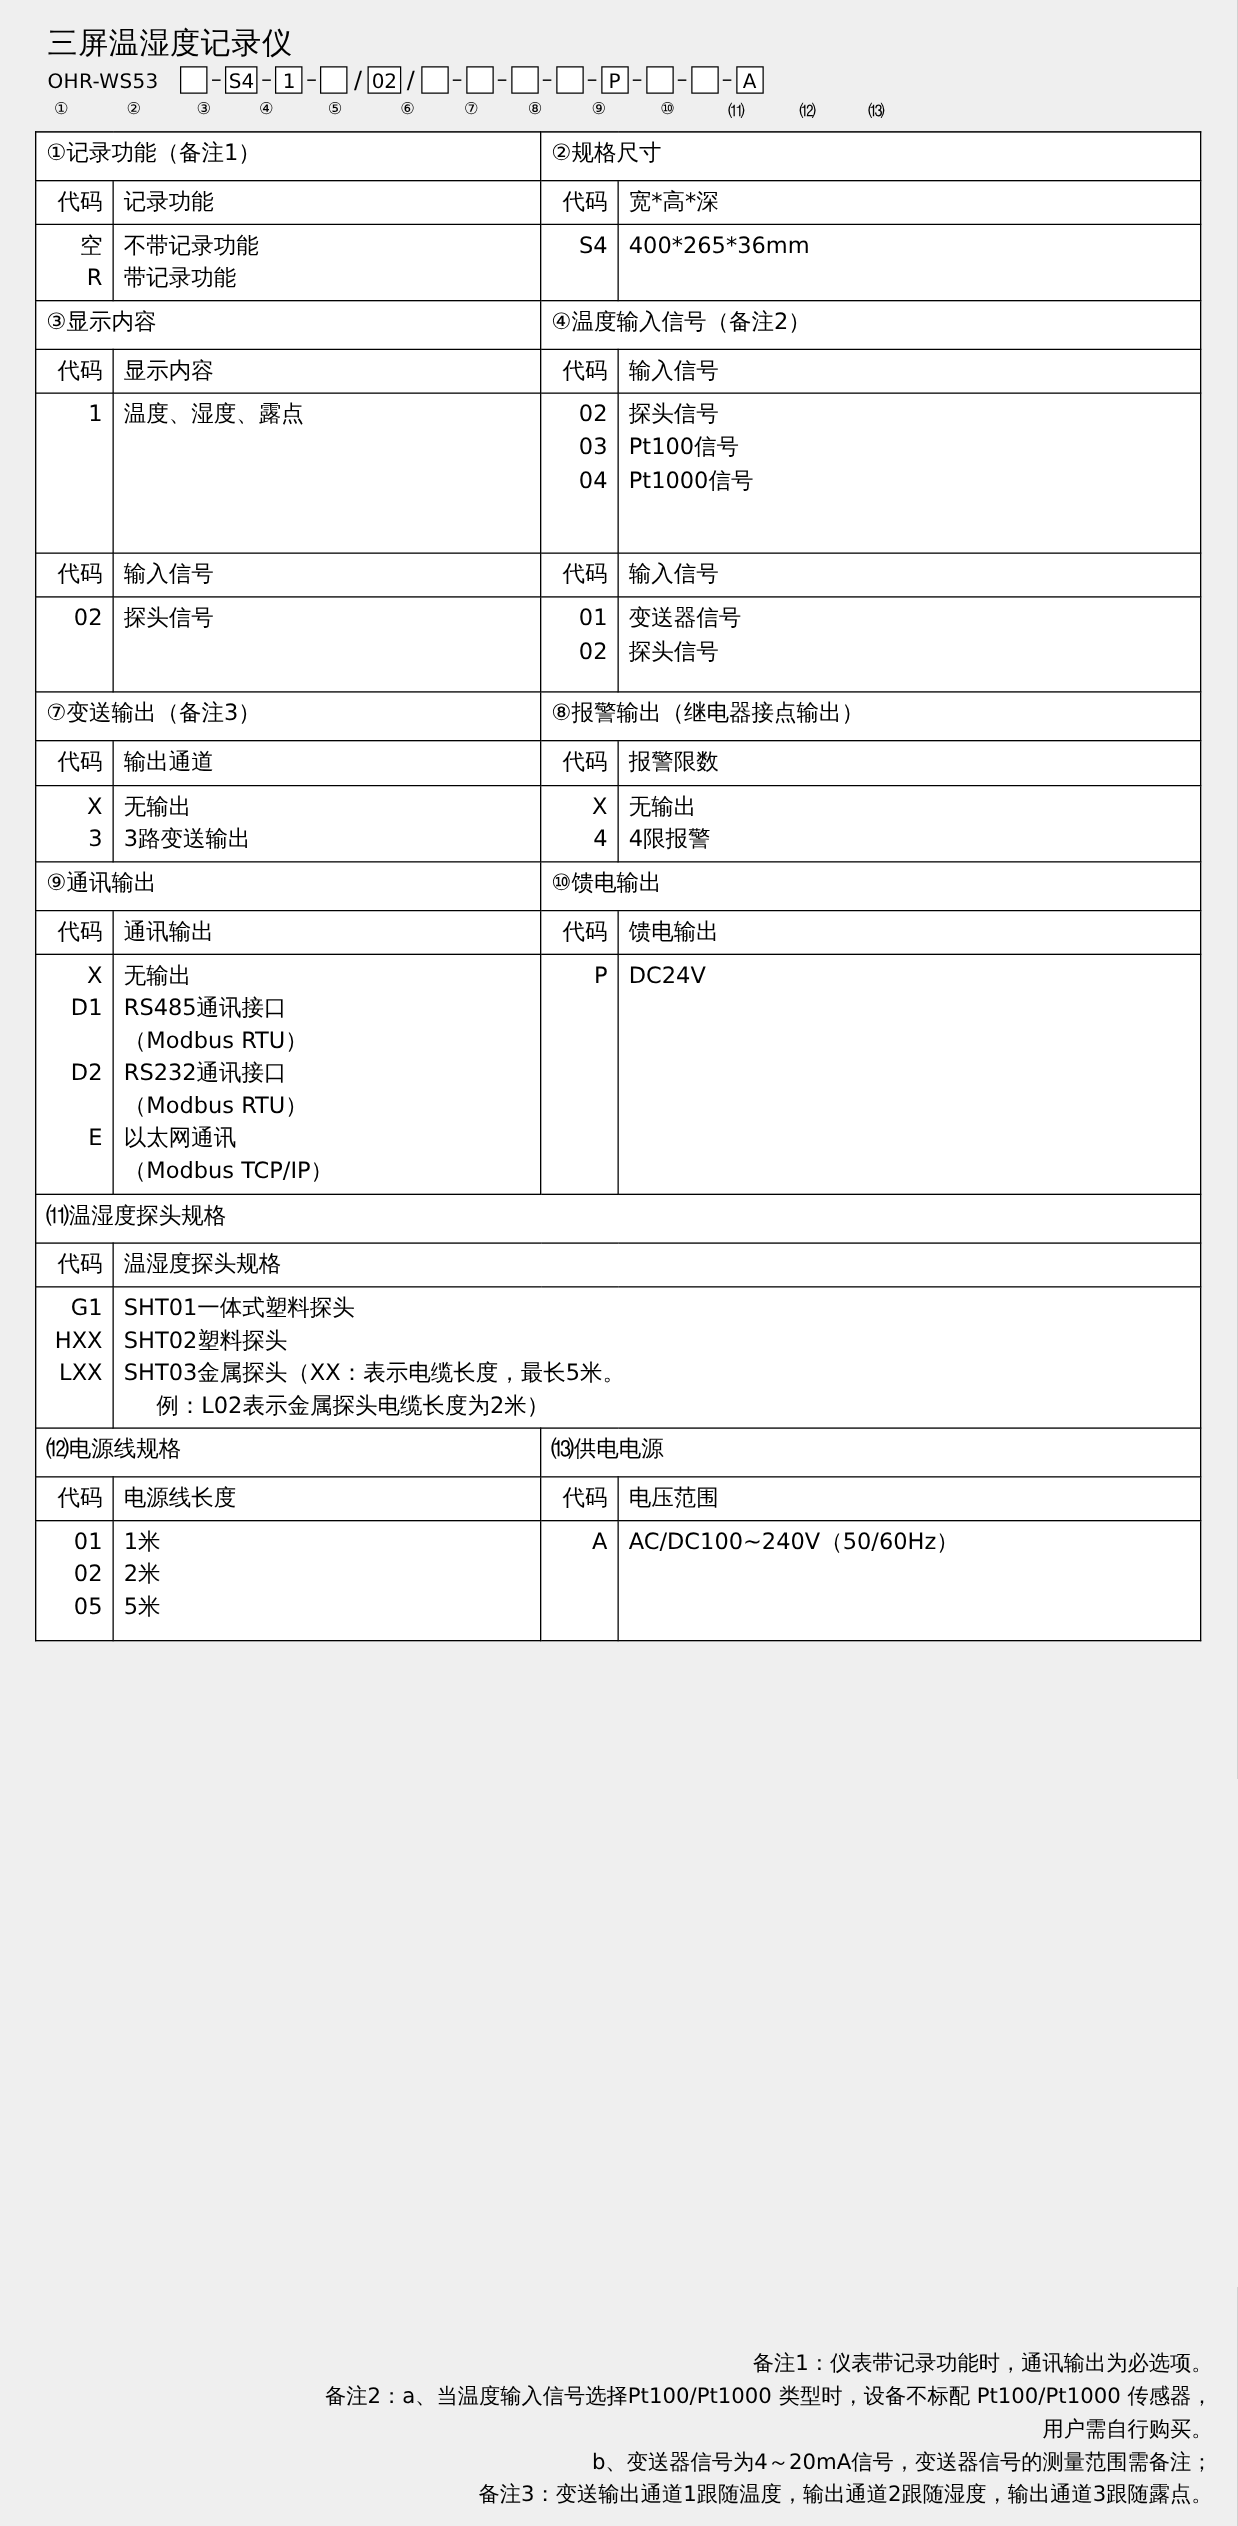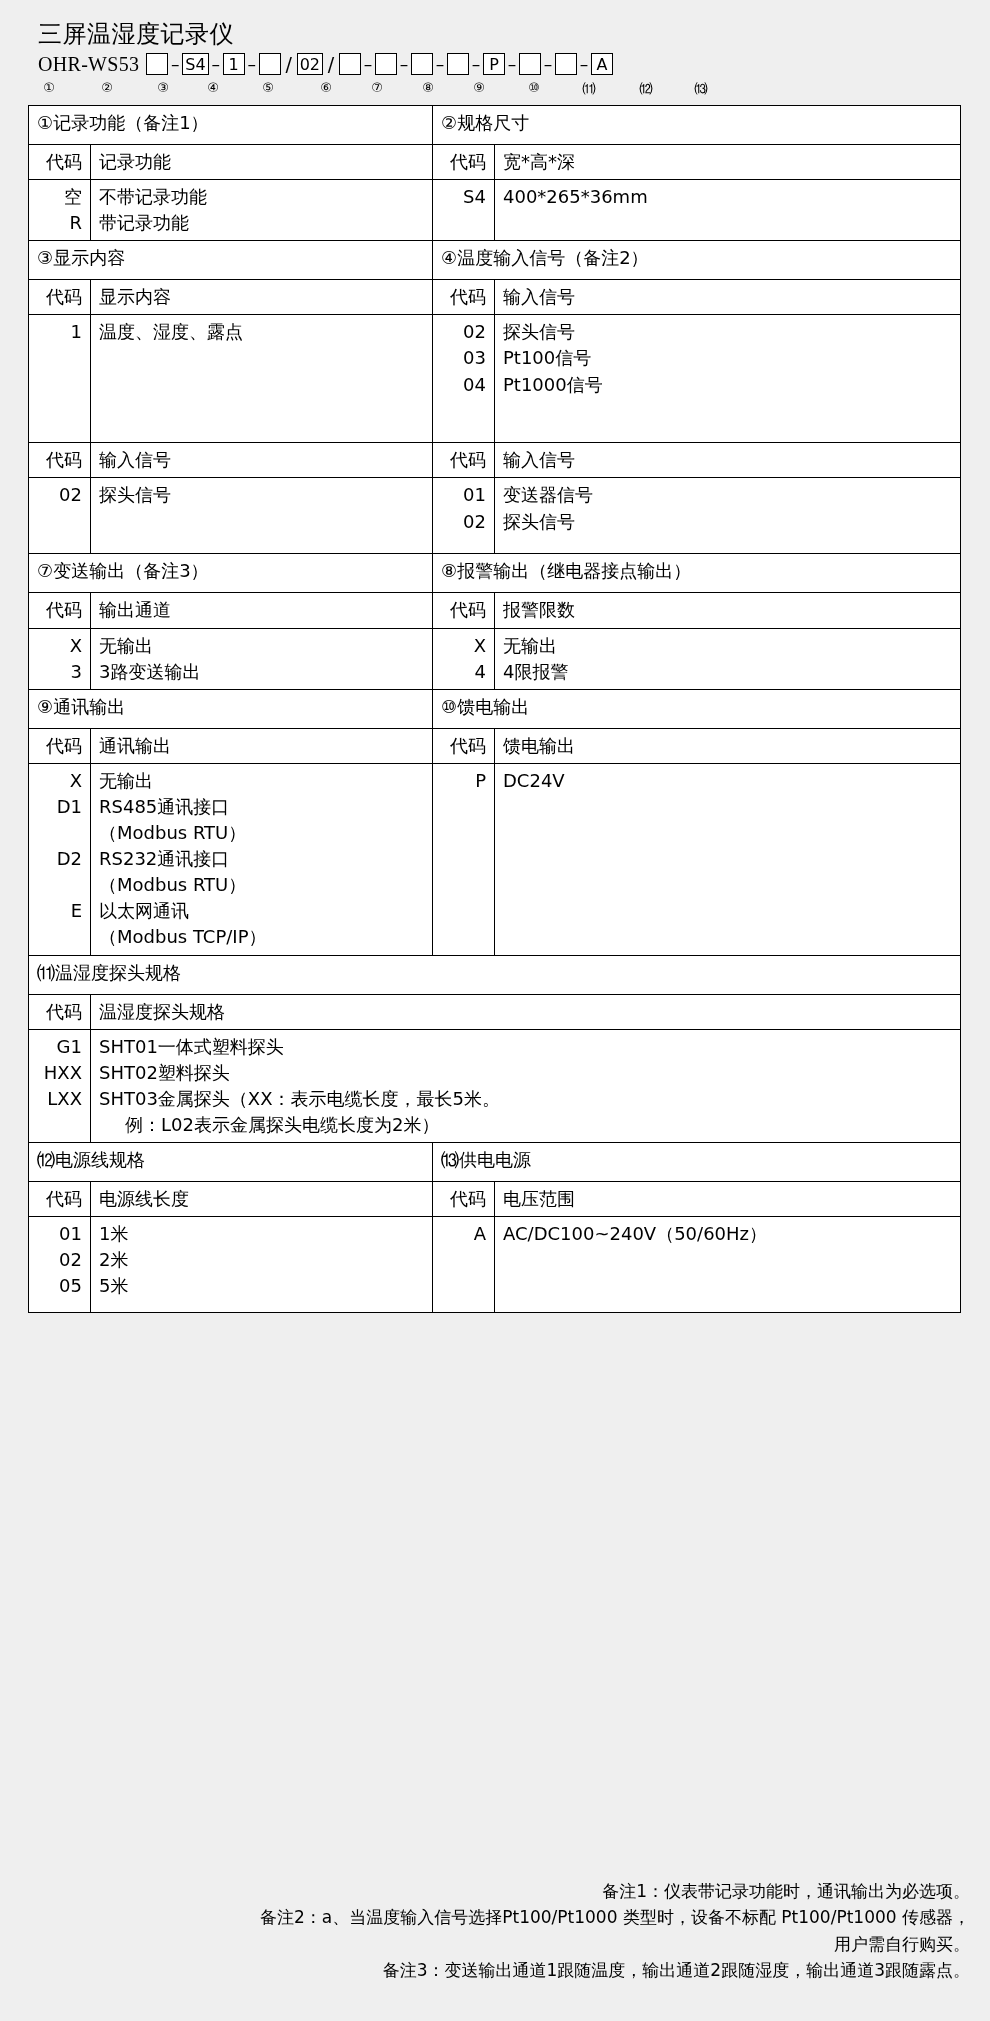--- a/index.html
+++ b/index.html
@@ -32,24 +32,23 @@
   .codeline {
     position: absolute;
     left: 38px;
     top: 50px;
     display: flex;
     align-items: center;
     font-size: 20px;
     height: 28px;
   }
   .codeline .prefix {
-    font-size: 20px;
+    font-size: 16px;
     letter-spacing: 0.3px;
-    margin-right: 7px;
-    font-family: Liberation Serif, serif;
+    margin-right: 17px;
   }
   .codeline .box {
     display: inline-block;
     border: 1.4px solid #000;
     min-width: 22px;
     height: 22px;
     line-height: 22px;
     text-align: center;
     font-size: 16px;
     padding: 0 2px;
@@ -386,16 +385,17 @@
         </td>
       </tr>
     </tbody>
       </table>
   </div>
 
   <div class="notes">
     <div>备注1：仪表带记录功能时，通讯输出为必选项。</div>
     <div>备注2：a、当温度输入信号选择Pt100/Pt1000 类型时，设备不标配 Pt100/Pt1000 传感器，</div>
     <div class="indent">用户需自行购买。</div>
+    <div class="indent2">b、变送器信号为4～20mA信号，变送器信号的测量范围需备注；</div>
     <div>备注3：变送输出通道1跟随温度，输出通道2跟随湿度，输出通道3跟随露点。</div>
   </div>
 
 </div>
 
 </body></html>

